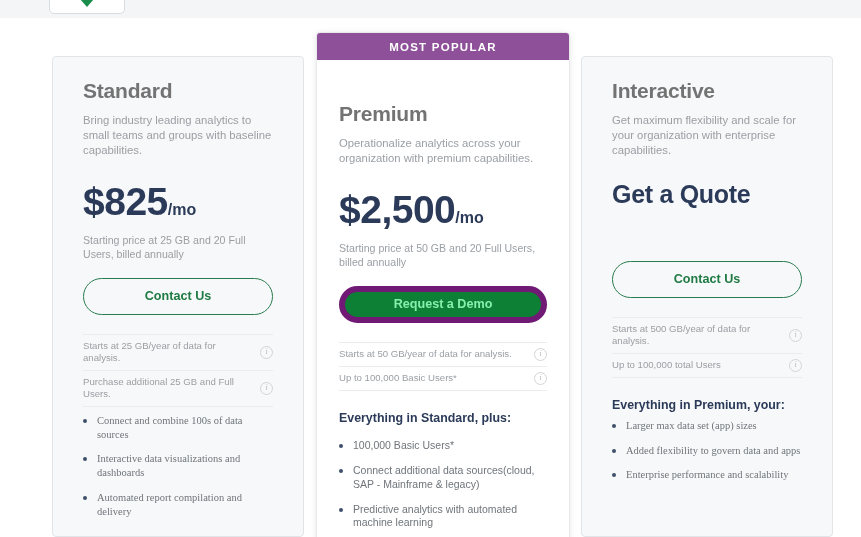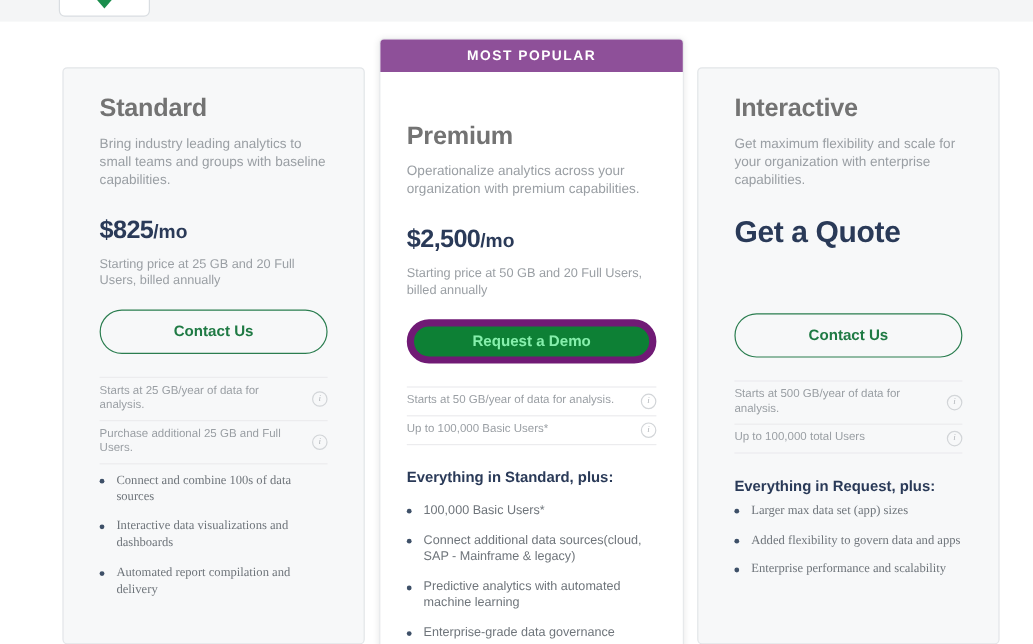--- a/index.html
+++ b/index.html
@@ -118,21 +118,21 @@
     margin-top: 10px;
     max-width: 212px;
   }
 
   .price-row {
     margin-top: 22px;
     color: #2a3a58;
     font-weight: bold;
     white-space: nowrap;
   }
-  .price-main { font-size: 21px; letter-spacing: -0.5px; margin-top: 38px; }
+  .price-main { font-size: 39px; letter-spacing: -0.5px; margin-top: 38px; }
   .price-quote { font-size: 25px; letter-spacing: -0.3px; }
   .price-unit { font-size: 16px; font-weight: bold; }
 
   .price-note {
     color: #9a9fa4;
     font-size: 10.6px;
     line-height: 1.33;
     margin-top: 9px;
     max-width: 210px;
     min-height: 26px;
@@ -314,21 +314,21 @@
         <div class="info-row">
           <span class="info-text">Starts at 500 GB/year of data for analysis.</span>
           <span class="info-icon">i</span>
         </div>
         <div class="info-row">
           <span class="info-text">Up to 100,000 total Users</span>
           <span class="info-icon">i</span>
         </div>
       </div>
 
-      <div class="feat-heading">Everything in Request, plus:</div>
+      <div class="feat-heading">Everything in Premium, your:</div>
       <ul class="feat-list">
         <li class="feat-item">Larger max data set (app) sizes</li>
         <li class="feat-item">Added flexibility to govern data and apps</li>
         <li class="feat-item">Enterprise performance and scalability</li>
 
       </ul>
     </div>
   </div>
 
 </div>

